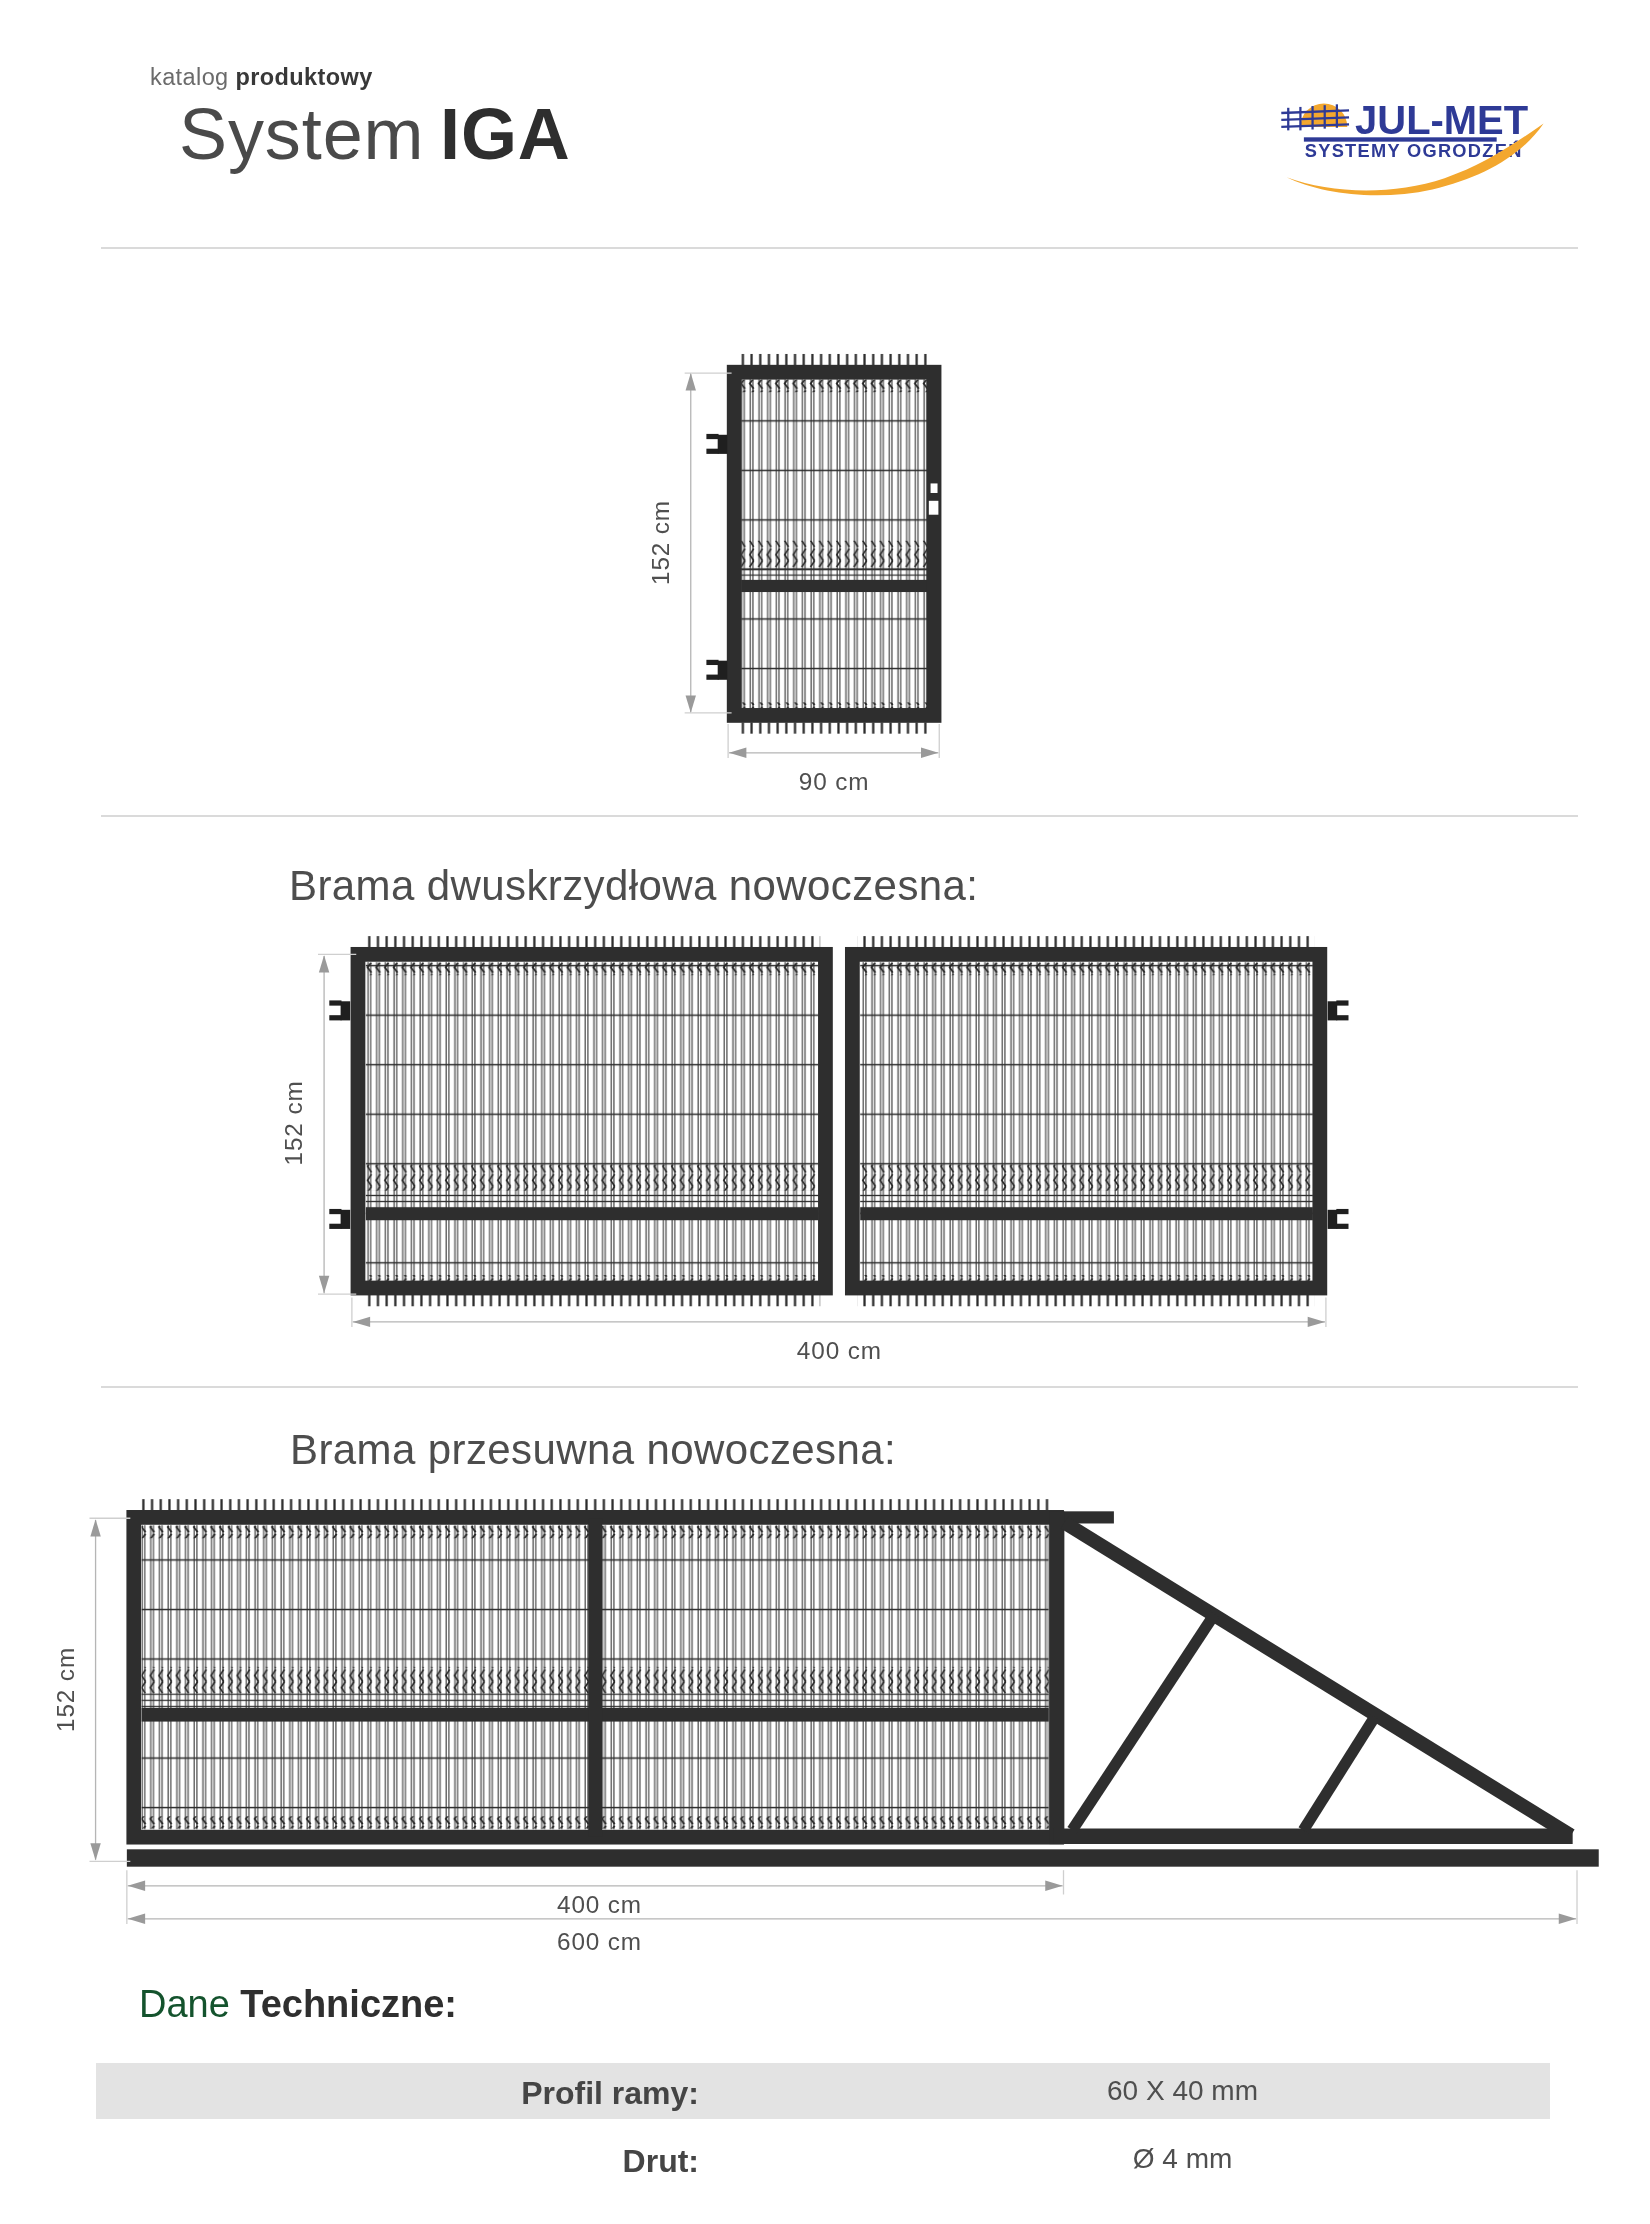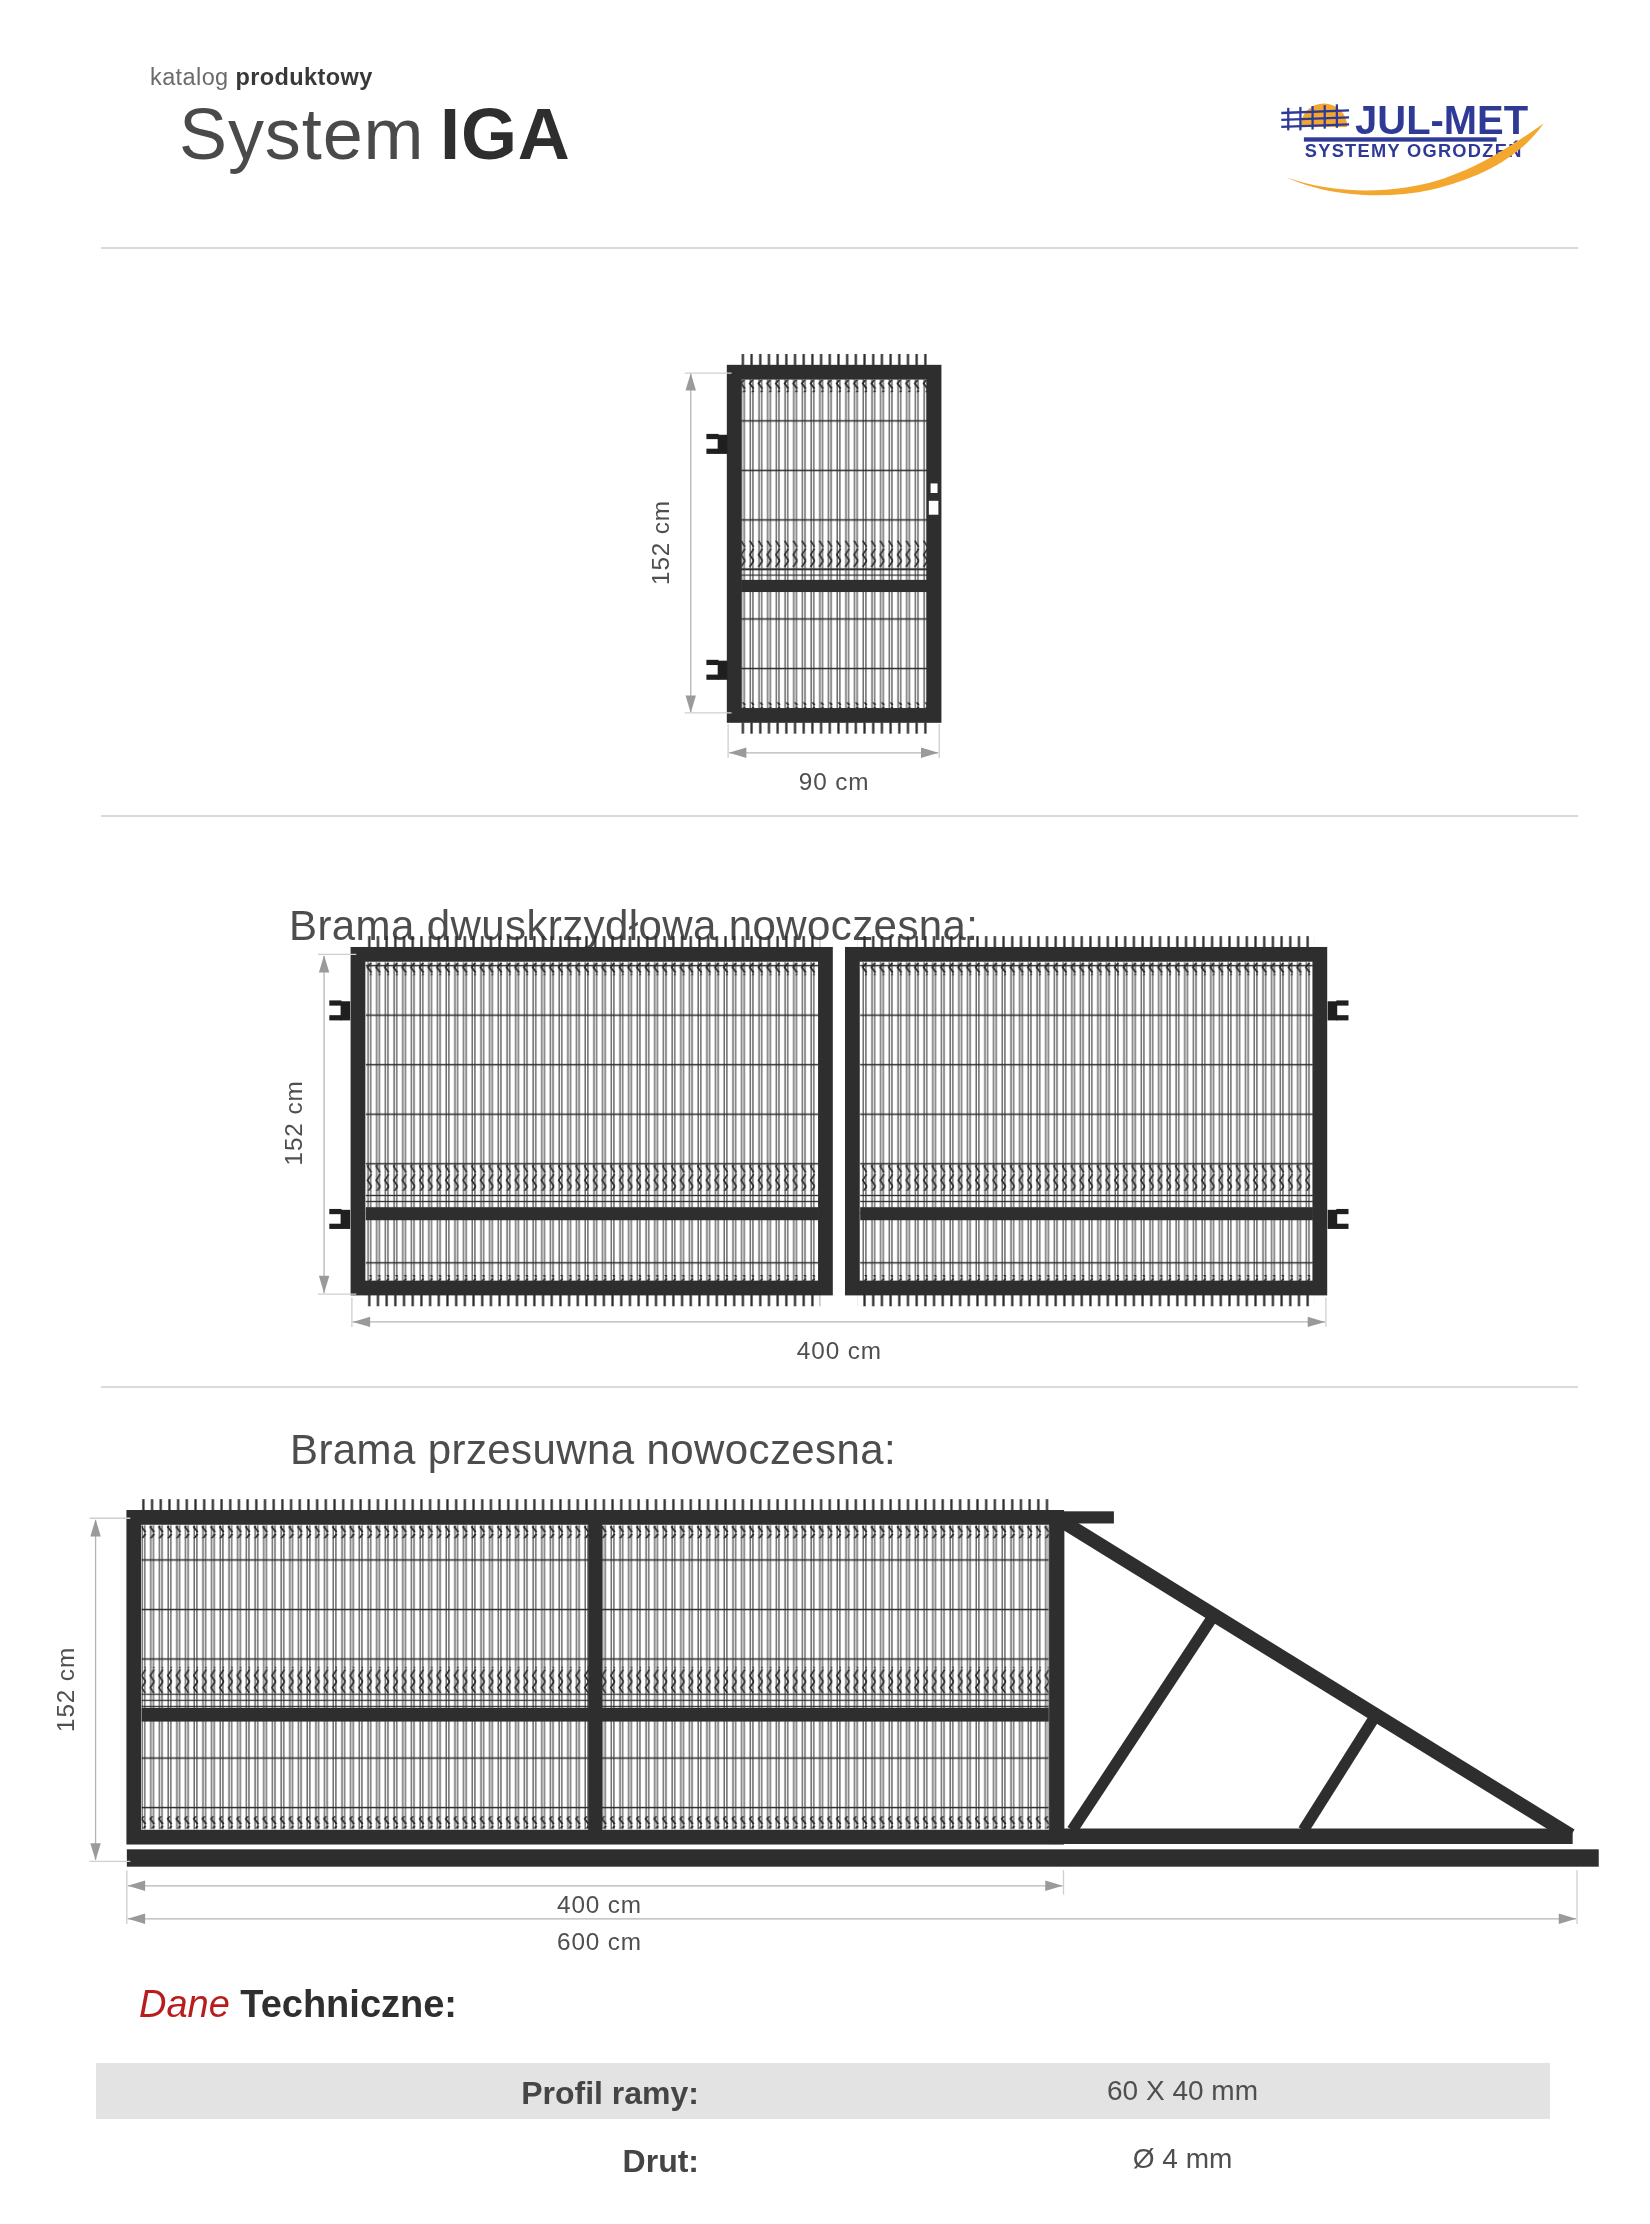--- a/index.html
+++ b/index.html
@@ -10,21 +10,21 @@
   .abs{position:absolute;}
   .eyebrow{left:150px;top:64px;font-size:23.5px;letter-spacing:0.4px;}
   .eyebrow .lt{font-weight:300;color:#6b6b6b;}
   .eyebrow .bd{font-weight:700;color:#383838;}
   .big-title{left:179px;top:97px;font-size:72px;line-height:1.05;letter-spacing:0.9px;white-space:nowrap;}
   .big-title .lt{font-weight:300;color:#4a4a4a;}
   .big-title .bd{font-weight:800;color:#2e2e2e;margin-left:15.6px;}
   .divider{height:1.7px;background:#dadada;left:101px;width:1477px;}
   .sec-title{font-size:42px;font-weight:300;color:#4d4d4d;letter-spacing:0.4px;white-space:nowrap;}
   .tech-title{left:139px;top:1983px;font-size:38px;white-space:nowrap;}
-  .tech-title .lt{font-weight:300;color:#b91c1c;font-style:italic;}
+  .tech-title .lt{font-weight:300;color:#14532d;}
   .tech-title .bd{font-weight:700;color:#2f2f2f;margin-left:10.4px;}
   .trow{left:96px;width:1454px;}
   .trow.gray{top:2063px;height:56px;background:#e3e3e3;}
   .trow.white{top:2119px;height:80px;background:#ffffff;text-decoration:underline;}
   .tlabel{position:absolute;left:165px;width:438px;text-align:right;font-size:32px;font-weight:600;color:#454545;}
   .tvalue{position:absolute;left:869px;width:435px;text-align:center;font-size:28px;font-weight:300;color:#4f4f4f;}
   .trow.gray .tlabel,.trow.gray .tvalue{top:12px;}
   .trow.white .tlabel,.trow.white .tvalue{top:24px;}
   svg text{font-family:"Liberation Sans", sans-serif;}
   .dimtext{font-size:28px;font-weight:300;fill:#4f4f4f;letter-spacing:1px;}
@@ -60,21 +60,21 @@
       <rect x="48" y="66" width="222" height="5" fill="#2e3a96"></rect>
       <text x="49" y="89" font-size="21" font-weight="700" letter-spacing="1.5" fill="#2e3a96">SYSTEMY OGRODZEŃ</text>
       <path d="M28,112 C80,131 150,133 210,113 C252,99 290,74 324,50 C298,88 252,113 196,126 C132,140 68,131 28,112 Z" fill="#f3a72e"></path>
     </svg>
   </div>
 
   <div class="abs divider" style="top:247px;"></div>
   <div class="abs divider" style="top:815px;"></div>
   <div class="abs divider" style="top:1386px;"></div>
 
-  <div class="abs sec-title" style="left:289px;top:902px;">Brama dwuskrzydłowa nowoczesna:</div>
+  <div class="abs sec-title" style="left:289px;top:862px;">Brama dwuskrzydłowa nowoczesna:</div>
   <div class="abs sec-title" style="left:290px;top:1426px;">Brama przesuwna nowoczesna:</div>
 
   <svg class="abs" style="left:0;top:0;" width="1650" height="2225" viewBox="0 0 1899 2560">
     <defs>
       <pattern id="mesh" width="10" height="57" patternUnits="userSpaceOnUse">
         <line x1="3.5" y1="0" x2="3.5" y2="57" stroke="#2b2b2b" stroke-width="1.2"></line>
         <line x1="6.6" y1="0" x2="6.6" y2="57" stroke="#2b2b2b" stroke-width="1.2"></line>
         <line x1="0" y1="28" x2="10" y2="28" stroke="#2b2b2b" stroke-width="1.7"></line>
       </pattern>
       <pattern id="chev" width="10" height="30" patternUnits="userSpaceOnUse">

